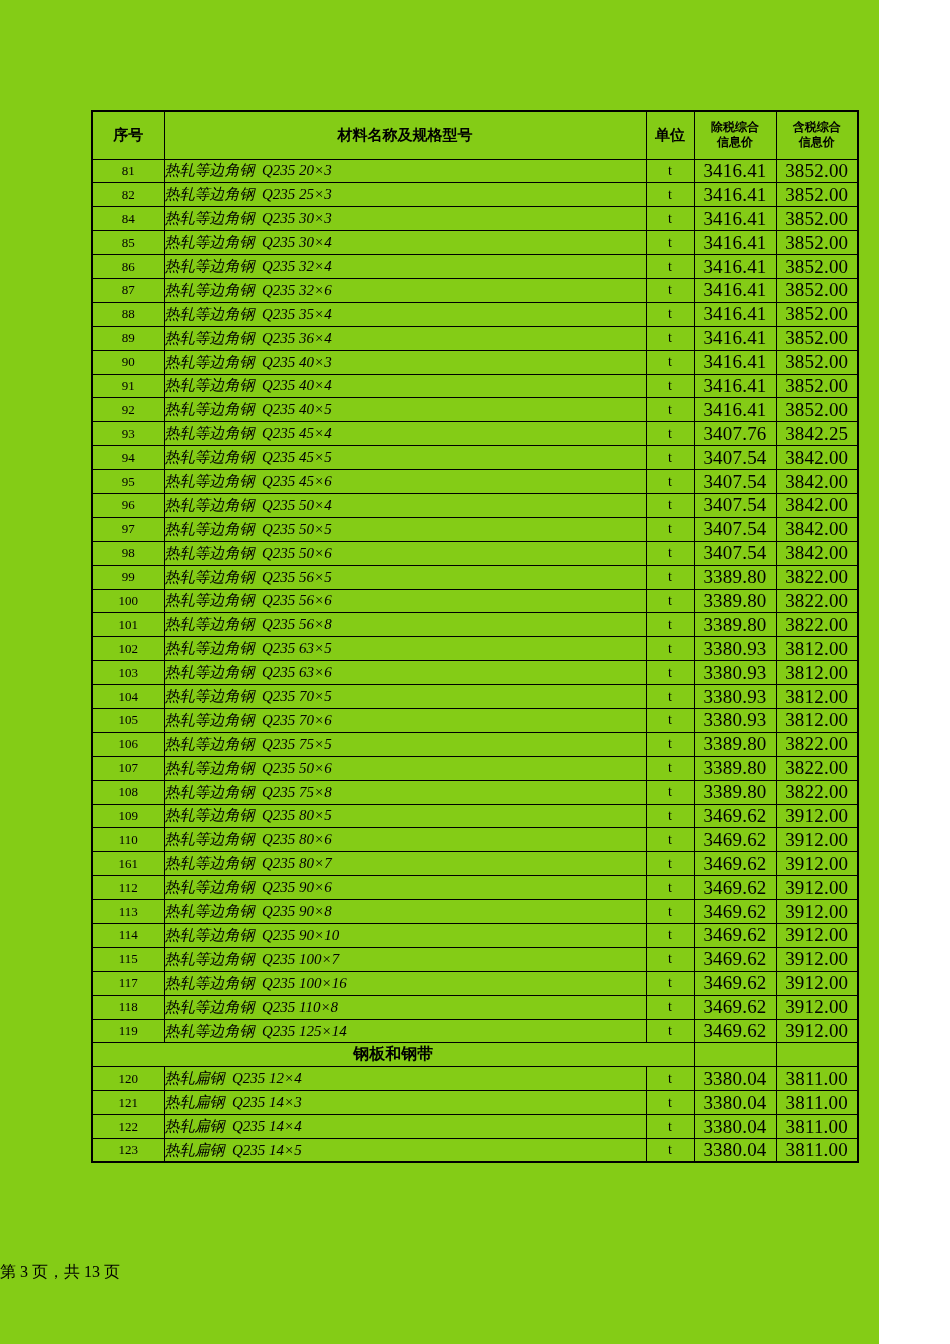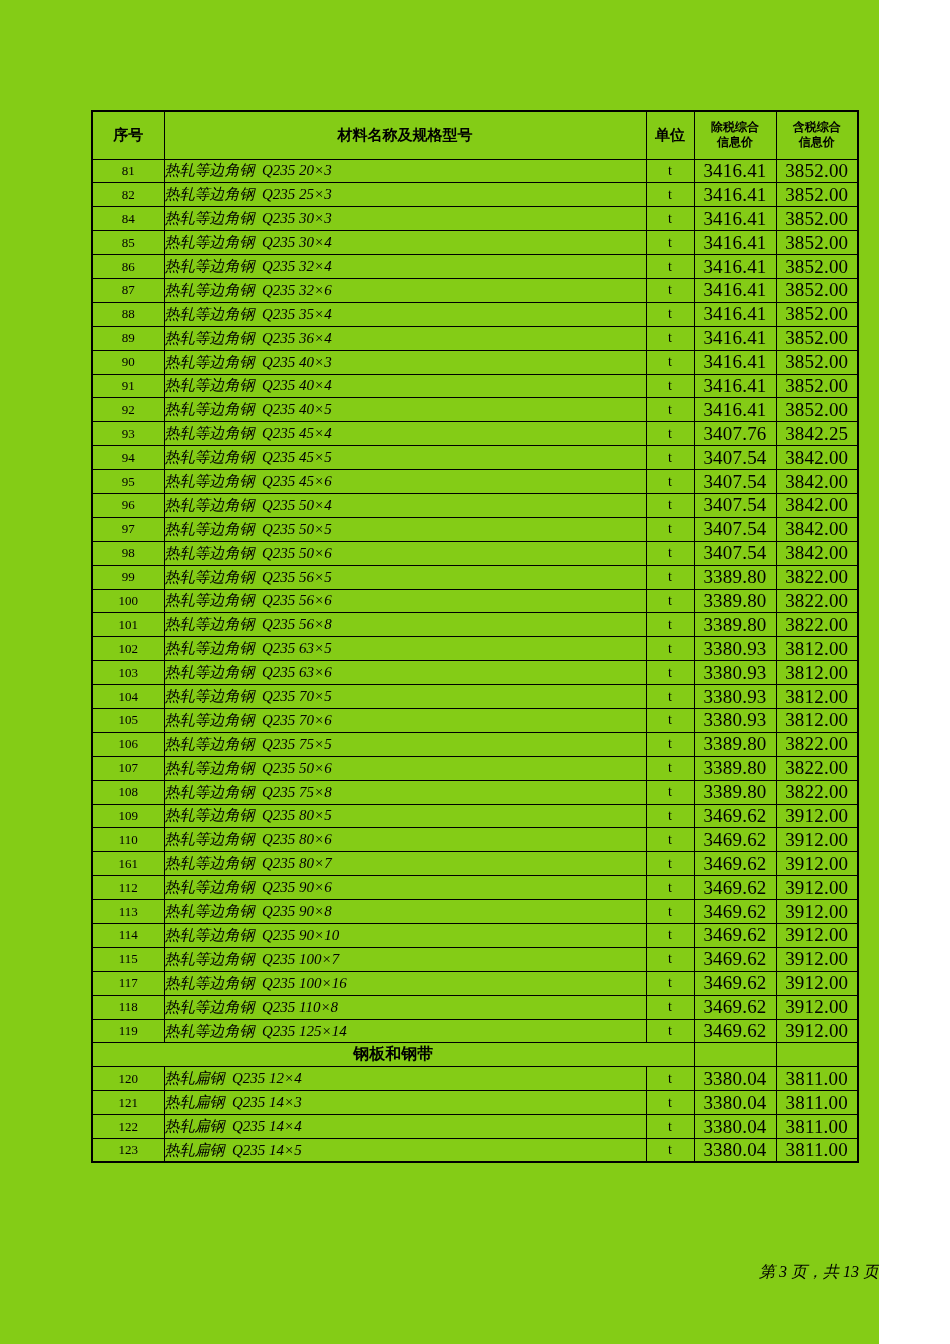--- a/index.html
+++ b/index.html
@@ -52,23 +52,22 @@
   .section-cell {
     text-align: center;
     font-weight: bold;
     font-size: 16px;
   }
   .page-footer {
     position: absolute;
     top: 1262px;
     left: 0;
     width: 100%;
-    text-align: right;
+    text-align: left;
     font-size: 16px;
-    font-style: italic;
   }
 </style>
 </head>
 <body>
 
 <div class="page">
   <table class="price-table">
     <colgroup>
       <col style="width:72px">
       <col style="width:482px">

